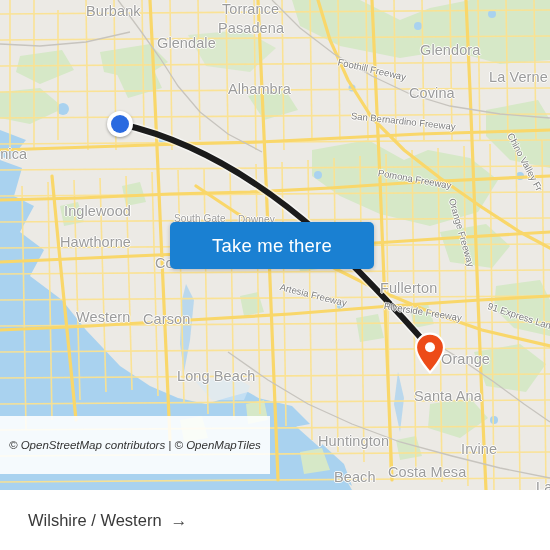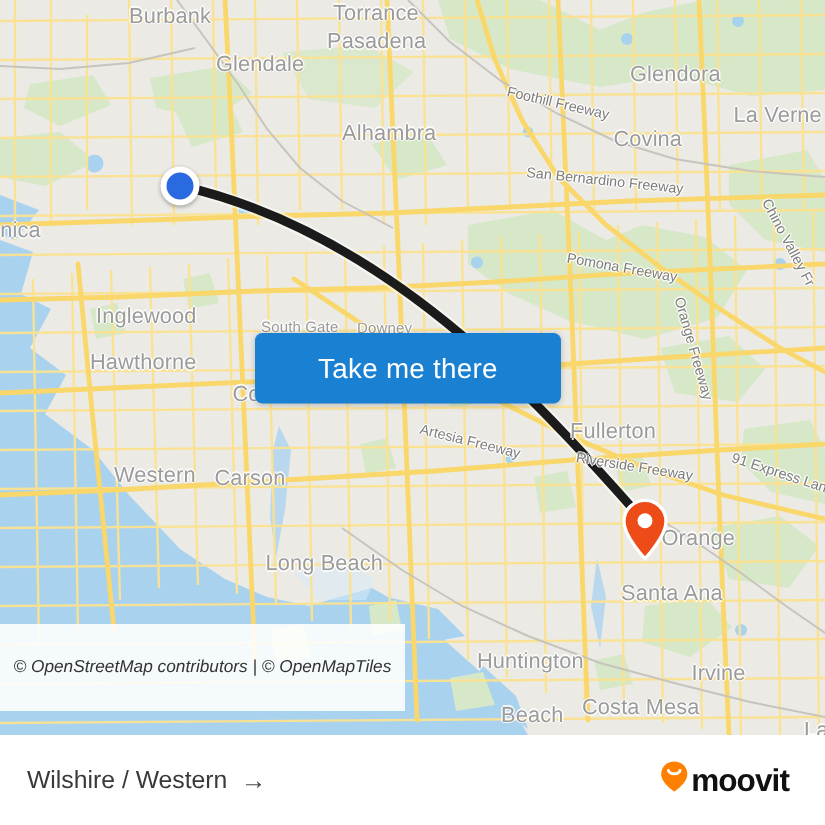--- a/index.html
+++ b/index.html
@@ -111,21 +111,21 @@
   }
 
   
   #footer {
     position: absolute;
     left: 0; top: 490px;
     width: 544px; height: 60px;
     background: #ffffff;
     display: flex;
     align-items: center;
-    padding: 0 18px;
+    padding: 0 28px;
     box-sizing: border-box;
   }
   #route-summary {
     display: flex;
     align-items: center;
     gap: 9px;
     flex: 1;
   }
   .endpoint {
     color: #3a3a3a;
@@ -309,21 +309,21 @@
 
         <path d="M121,124 C200,142 268,188 320,234 C362,272 398,312 428,346" stroke="#ffffff" stroke-width="9" fill="none" stroke-linecap="round" opacity=".55"></path>
         <path d="M121,124 C200,142 268,188 320,234 C362,272 398,312 428,346" stroke="#1b1b1b" stroke-width="6" fill="none" stroke-linecap="round"></path>
       </g>
     </svg>
 
     <div id="city-labels">
         <div class="map-label big" style="left: -8px; top: 146px;">onica</div>
         <div class="map-label big" style="left: 86px; top: 3px;">Burbank</div>
         <div class="map-label big" style="left: 222px; top: 1px;">Torrance</div>
-        <div class="map-label big" style="left: 144px; top: 35px;">Glendale</div>
+        <div class="map-label big" style="left: 144px; top: 35px; padding-left: 13px;">Glendale</div>
         <div class="map-label big" style="left: 218px; top: 20px; text-align: center;">Pasadena</div>
         <div class="map-label big" style="left: 420px; top: 42px;">Glendora</div>
         <div class="map-label big" style="left: 228px; top: 81px;">Alhambra</div>
         <div class="map-label big" style="left: 489px; top: 69px;">La Verne</div>
         <div class="map-label big" style="left: 409px; top: 85px;">Covina</div>
         <div class="map-label big" style="left: 64px; top: 203px;">Inglewood</div>
         <div class="map-label" style="left: 174px; top: 213px;">South Gate</div>
         <div class="map-label" style="left: 238px; top: 214px;">Downey</div>
         <div class="map-label big" style="left: 60px; top: 234px;">Hawthorne</div>
         <div class="map-label big" style="left: 155px; top: 255px;">Co</div>
@@ -365,24 +365,14 @@
 
     <div id="attribution">© OpenStreetMap contributors | © OpenMapTiles</div>
   </div>
 
   <div id="footer">
     <div id="route-summary">
       <span class="endpoint">Wilshire / Western</span>
       <span id="route-arrow-icon">→</span>
     </div>
 
-    <div id="moovit-logo">
-      <span>
-        <svg width="19" height="21" viewBox="0 0 19 21">
-          <path d="M9.5,0.6 C4.6,0.6 0.8,4.4 0.8,9.1 C0.8,15.2 9.5,20.6 9.5,20.6
-                   C9.5,20.6 18.2,15.2 18.2,9.1 C18.2,4.4 14.4,0.6 9.5,0.6 Z" fill="#ff8000"></path>
-          <path d="M5.6,6.6 C6.4,9.6 12.6,9.6 13.4,6.6" stroke="#ffffff" stroke-width="1.9" fill="none" stroke-linecap="round"></path>
-        </svg>
-      </span>
-      <span id="moovit-wordmark">moovit</span>
-    </div>
   </div>
 </div>
 
 </body></html>

